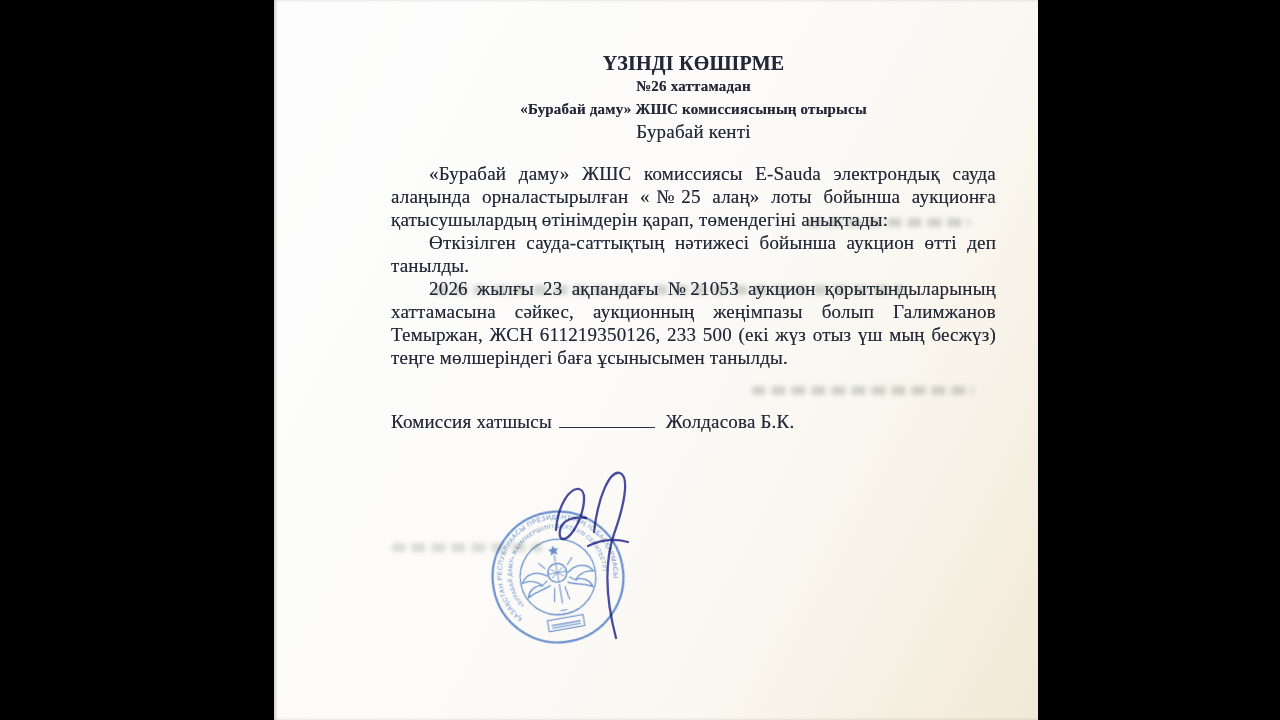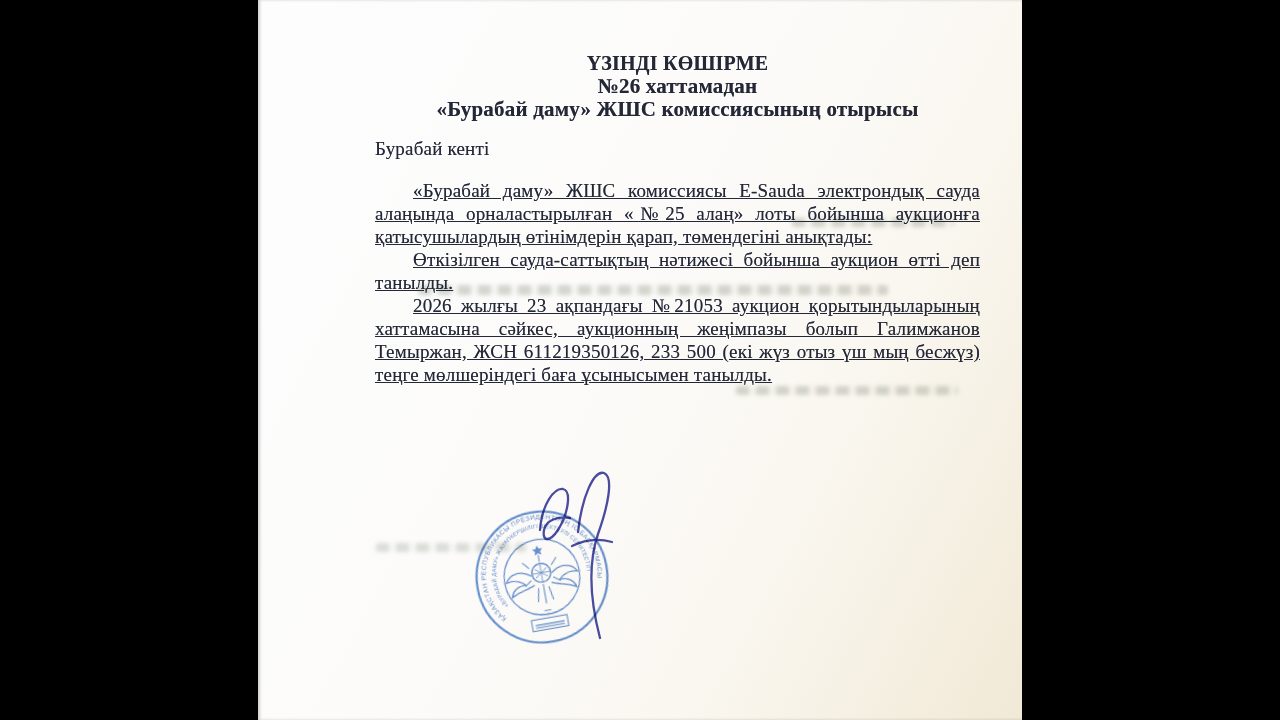--- a/index.html
+++ b/index.html
@@ -2,46 +2,45 @@
 <html><head>
 <meta charset="utf-8">
 <style>
   * { margin: 0; padding: 0; box-sizing: border-box; }
   html, body { width: 1280px; height: 720px; overflow: hidden; }
   body { background: #000; position: relative; font-family: "Liberation Serif", "DejaVu Serif", serif; }
 
   .stage { position: absolute; inset: 0; background: #000; }
 
   .page {
-    position: absolute; left: 258px; top: 0; width: 764px; height: 720px;
+    position: absolute; left: 274px; top: 0; width: 764px; height: 720px;
     background: linear-gradient(118deg, #fdfdfd 0%, #fcfbfa 45%, #faf7f0 70%, #f1e9d6 100%);
     box-shadow: inset 2px 0 3px rgba(0,0,0,0.18);
   }
 
   .content {
     position: absolute; inset: 0;
     padding: 52px 42px 0 117px;
     color: #232736;
     font-size: 19px;
     letter-spacing: 0.2px;
     text-shadow: 0 0 0.6px rgba(35,40,65,0.55);
   }
 
   .title-block { text-align: center; font-weight: bold; line-height: 23px; }
   .title-main { font-size: 20px; }
-  .title-sub  { font-size: 21px; }
+  .title-sub  { font-size: 15px; }
 
-  .meta-row { display: flex; justify-content: space-between; margin-top: 17px; }
+  .meta-row { display: flex; justify-content: center; }
 
   .content p {
     text-align: justify;
     text-indent: 38px;
     line-height: 23px;
     margin-top: 11px;
-    text-decoration: underline;
   }
   .content p.first { margin-top: 19px; }
   .content p.gap   { margin-top: 0; }
 
   .sig-row { margin-top: 42px; white-space: nowrap; }
   .sig-line {
     display: inline-block; width: 96px; height: 14px;
     border-bottom: 1.6px solid #2a2f45; margin: 0 6px 0 2px;
   }
 
@@ -84,20 +83,25 @@
       </div>
 
       <div class="meta-row">
         <span>Бурабай кенті</span>
       </div>
 
       <p class="first">«Бурабай даму» ЖШС комиссиясы E-Sauda электрондық сауда алаңында орналастырылған «№25 алаң» лоты бойынша аукционға қатысушылардың өтінімдерін қарап, төмендегіні анықтады:</p>
       <p class="gap">Өткізілген сауда-саттықтың нәтижесі бойынша аукцион өтті деп танылды.</p>
       <p class="gap">2026 жылғы 23 ақпандағы №21053 аукцион қорытындыларының хаттамасына сәйкес, аукционның жеңімпазы болып Галимжанов Темыржан, ЖСН 611219350126, 233 500 (екі жүз отыз үш мың бесжүз) теңге мөлшеріндегі баға ұсынысымен танылды.</p>
 
+      <div class="sig-row">
+        <span>Комиссия хатшысы</span>
+        <span class="sig-line"></span>
+        <span>Жолдасова Б.К.</span>
+      </div>
     </div>
 
     <div class="stamp-wrap">
       <svg viewBox="0 0 200 200" width="172" height="172">
         <defs>
           <path id="arcOuter" d="M 52.5,141.8 A 65,65 0 1 1 147.5,141.8" fill="none"></path>
           <path id="arcInner" d="M 56.7,126.5 A 53,53 0 1 1 143.3,126.5" fill="none"></path>
           <path id="arcBottom" d="M 62,140 A 55,55 0 0 0 138,140" fill="none"></path>
           <filter id="inkblur">
               <feGaussianBlur stdDeviation="0.45"></feGaussianBlur>

